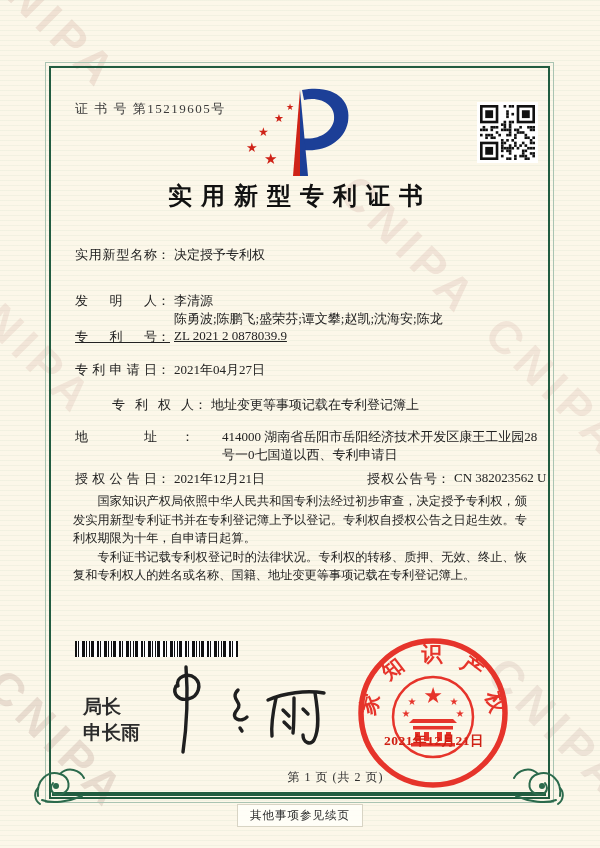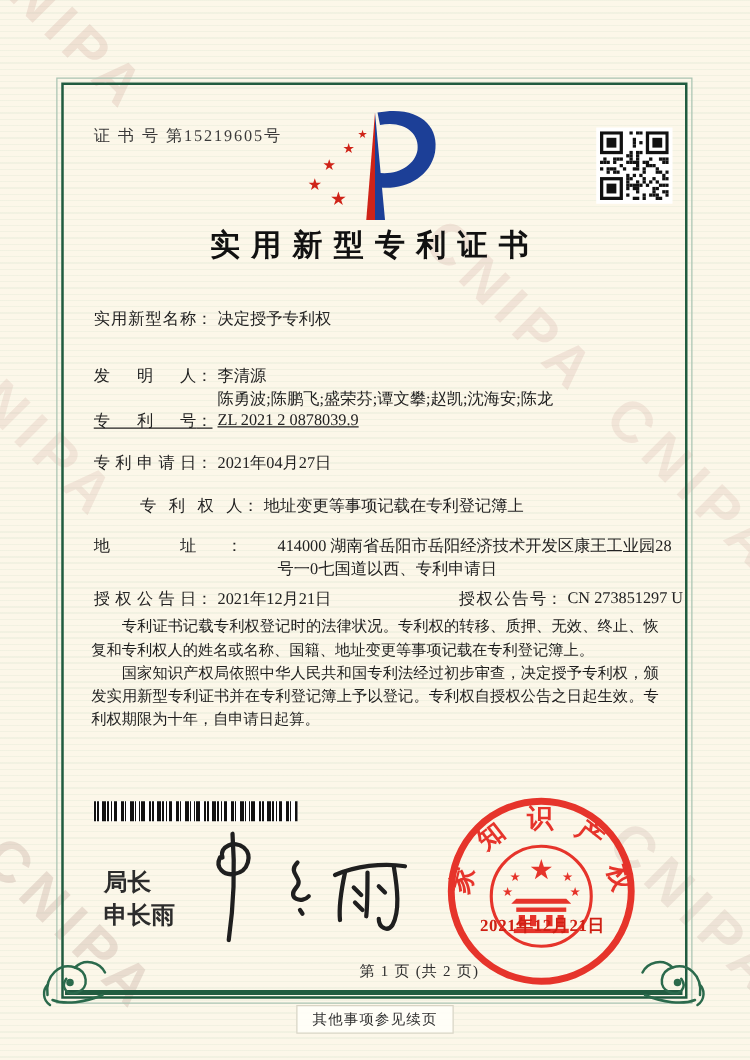--- a/index.html
+++ b/index.html
@@ -332,27 +332,27 @@
         </span>
     </div>
 
     <div class="row r-grant">
       <span class="lbl">授权公告日</span>
         <span class="colon">：</span>
       <span class="val">2021年12月21日</span>
       <span class="grant-no-group">
         <span class="lbl">授权公告号</span>
           <span class="colon">：</span>
-        <span class="val">CN 273851297 U</span>
+        <span class="val">CN 382023562 U</span>
       </span>
     </div>
 
     <div class="paras">
+      <p>国家知识产权局依照中华人民共和国专利法经过初步审查，决定授予专利权，颁发实用新型专利证书并在专利登记簿上予以登记。专利权自授权公告之日起生效。专利权期限为十年，自申请日起算。</p>
       <p>专利证书记载专利权登记时的法律状况。专利权的转移、质押、无效、终止、恢复和专利权人的姓名或名称、国籍、地址变更等事项记载在专利登记簿上。</p>
-      <p>国家知识产权局依照中华人民共和国专利法经过初步审查，决定授予专利权，颁发实用新型专利证书并在专利登记簿上予以登记。专利权自授权公告之日起生效。专利权期限为十年，自申请日起算。</p>
     </div>
 
     <div class="barcode"></div>
 
     <div class="director">
       <div>局长</div>
       <div>申长雨</div>
     </div>
 
     <svg class="signature" viewBox="0 0 190 98">

